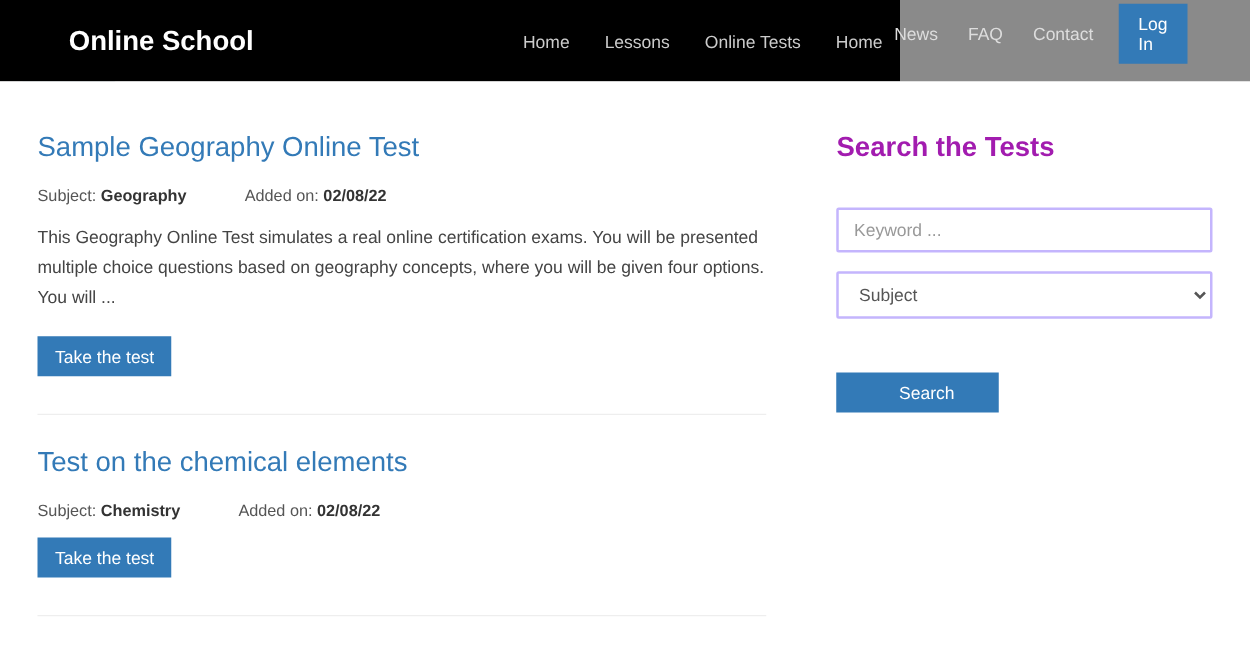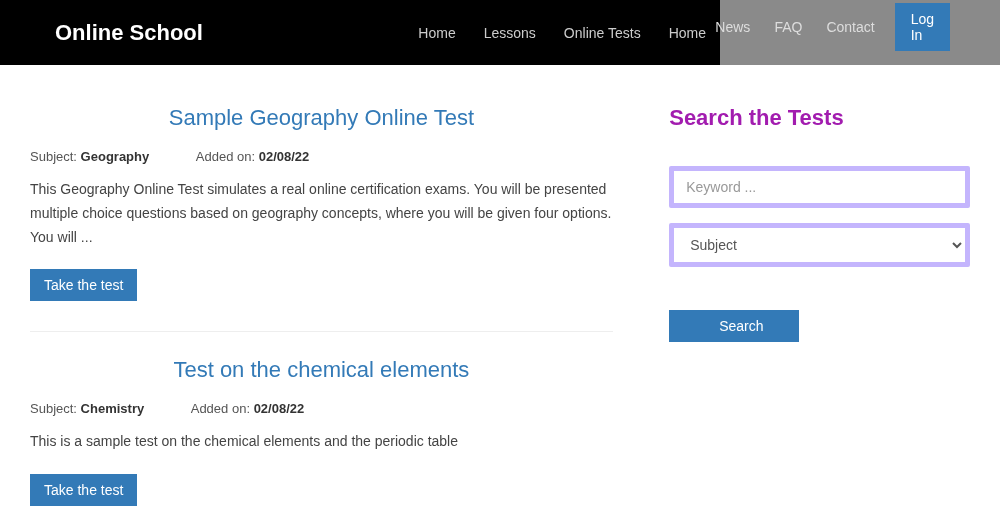--- a/index.html
+++ b/index.html
@@ -16,31 +16,31 @@
 .header-trail { position: absolute; right: 0; top: 0; width: 280px; height: 54px; display: flex; align-items: center; justify-content: flex-end; padding-right: 50px; }
 .header-trail a { color: #ddd; text-decoration: none; padding: 0 12px; font-size: 14px; }
 .header-trail .login-btn { background: #337ab7; color: #fff; padding: 10px 16px; margin-left: 8px; }
 
 .container { max-width: 970px; margin: 0 auto; padding: 0 15px; }
 .main { display: flex; gap: 30px; padding-top: 40px; padding-bottom: 40px; }
 .content { flex: 0 0 62%; }
 .sidebar { flex: 0 0 32%; margin-left: auto; }
 
 .test-item { padding-bottom: 30px; margin-bottom: 25px; border-bottom: 1px solid #eee; }
-.test-title { font-size: 22px; color: #337ab7; font-weight: 500; margin-bottom: 18px; text-align: center; }
+.test-title { font-size: 22px; color: #337ab7; font-weight: 500; margin-bottom: 18px; }
 .test-title a { color: #337ab7; text-decoration: none; }
 .test-meta { font-size: 13px; color: #555; margin-bottom: 14px; }
 .test-meta .label { color: #555; }
 .test-meta .value { font-weight: bold; color: #333; }
 .test-meta .spacer { display: inline-block; width: 40px; }
 .test-desc { font-size: 14px; color: #444; line-height: 1.7; margin-bottom: 20px; }
 .btn { display: inline-block; background: #337ab7; color: #ffffff; padding: 8px 14px; font-size: 14px; text-decoration: none; border: none; cursor: pointer; border-radius: 0; }
 
 .sidebar h3 { font-size: 22px; color: #a21caf; font-weight: bold; margin-bottom: 35px; }
-.form-control { width: 100%; padding: 8px 12px; font-size: 14px; border: 5px solid #c4b5fd; border-radius: 2px; margin-bottom: 15px; background: #fff; color: #555; }
+.form-control { width: 100%; padding: 8px 12px; font-size: 14px; border: 2px solid #c4b5fd; border-radius: 2px; margin-bottom: 15px; background: #fff; color: #555; }
 .form-control::placeholder { color: #999; }
 .search-btn { background: #337ab7; color: #fff; border: none; padding: 8px 50px; font-size: 14px; cursor: pointer; width: 130px; text-align: center; margin-top: 28px; }
 </style>
 </head>
 <body>
 
 <div class="header-outer">
   <div class="header-inner">
     <div class="header-brand-box">
       <a href="#" class="brand">Online School</a>
@@ -83,21 +83,20 @@
         <h2 class="test-title">
           <a href="#">Test on the chemical elements</a>
         </h2>
         <div class="test-meta">
           <span class="label">Subject:</span>
           <span class="value">Chemistry</span>
           <span class="spacer"></span>
           <span class="label">Added on:</span>
           <span class="value">02/08/22</span>
         </div>
-        <p class="test-desc">This is a sample test on the chemical elements and the periodic table</p>
         <a href="#" class="btn">Take the test</a>
       </div>
 
     </div>
 
     <div class="sidebar">
       <h3>Search the Tests</h3>
       <input type="text" class="form-control" placeholder="Keyword ..." style="">
       <select class="form-control">
         <option>Subject</option>

